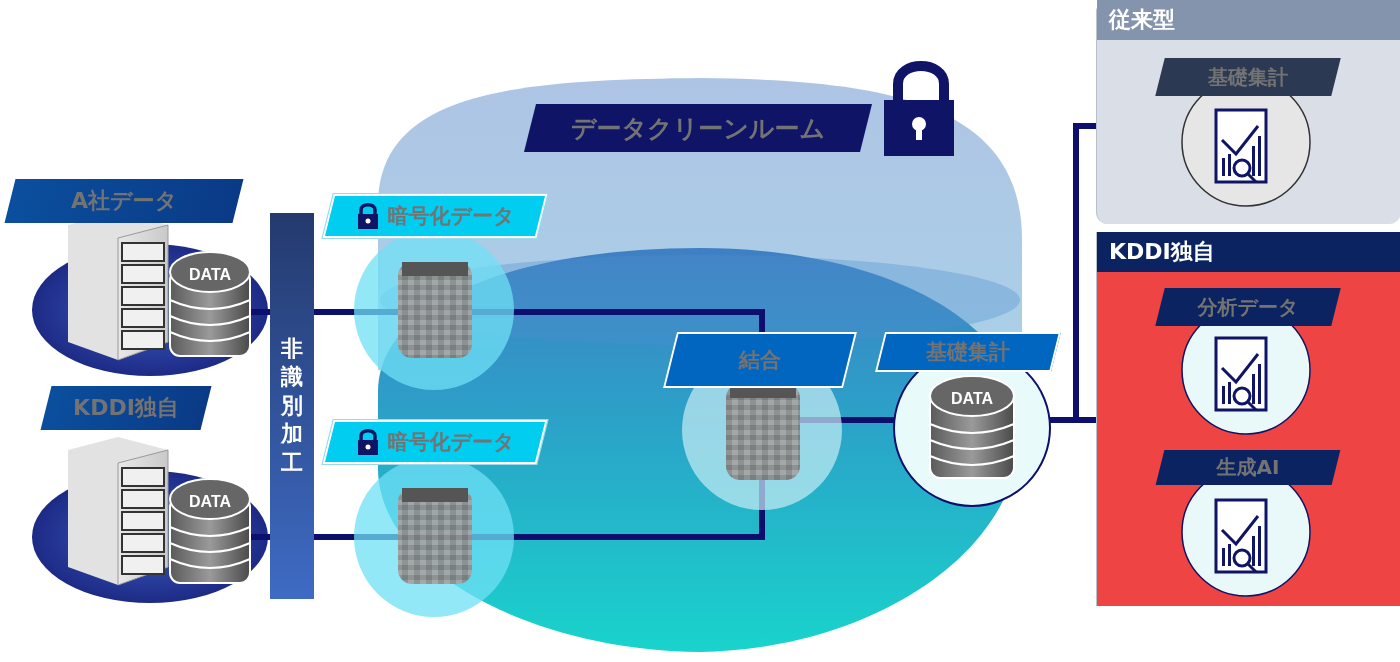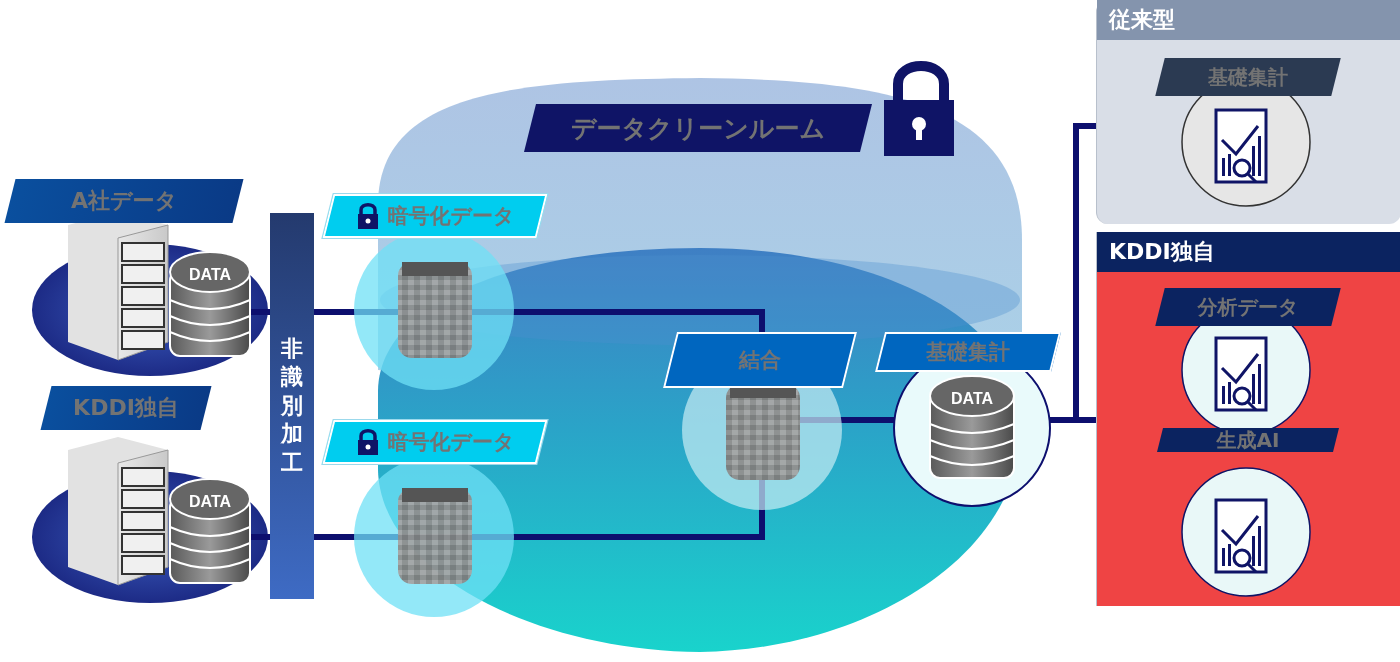--- a/index.html
+++ b/index.html
@@ -261,16 +261,16 @@
 </div>
 
 <div class="banner label-slate" style="left:1160px;top:58px;width:176px;height:38px;">
   <div class="bg"></div>
     <span class="txt">基礎集計</span>
 </div>
 <div class="banner label-navy" style="left:1160px;top:288px;width:176px;height:38px;">
   <div class="bg"></div>
     <span class="txt">分析データ</span>
 </div>
-<div class="banner label-navy" style="left:1160px;top:428px;width:176px;height:24px;">
+<div class="banner label-navy" style="left:1160px;top:450px;width:176px;height:35px;">
   <div class="bg"></div>
     <span class="txt">生成AI</span>
 </div>
 
 </body></html>

